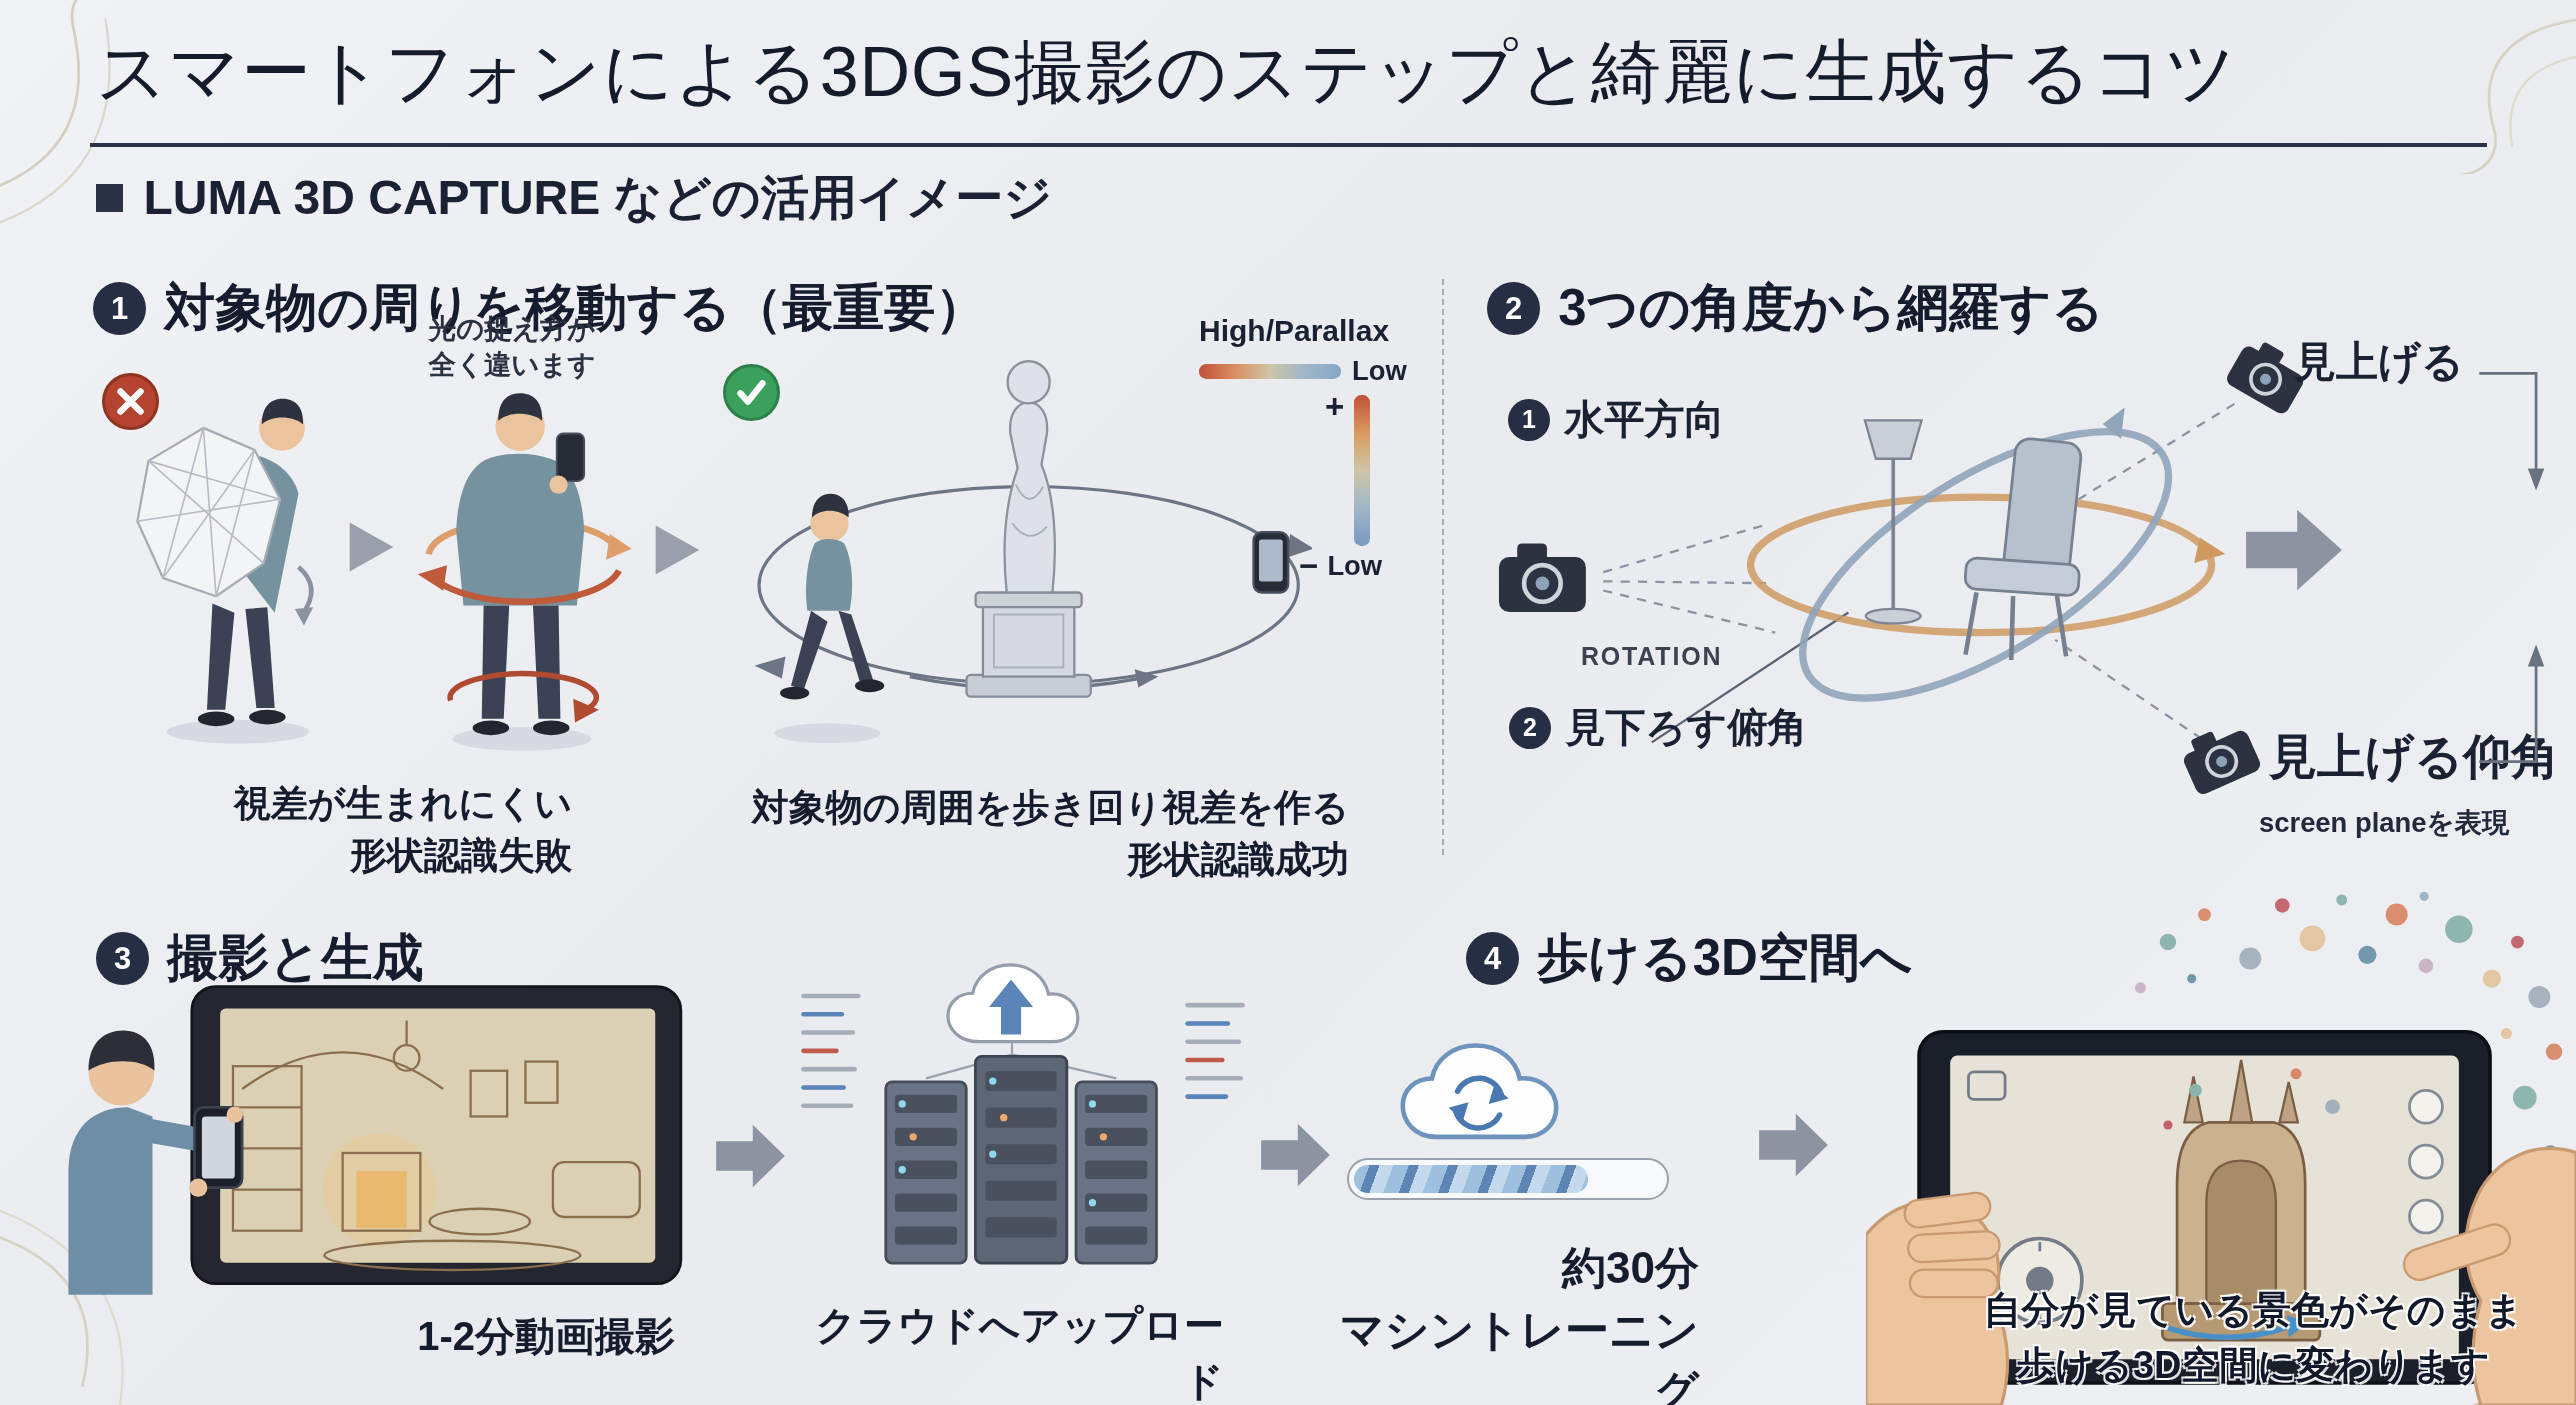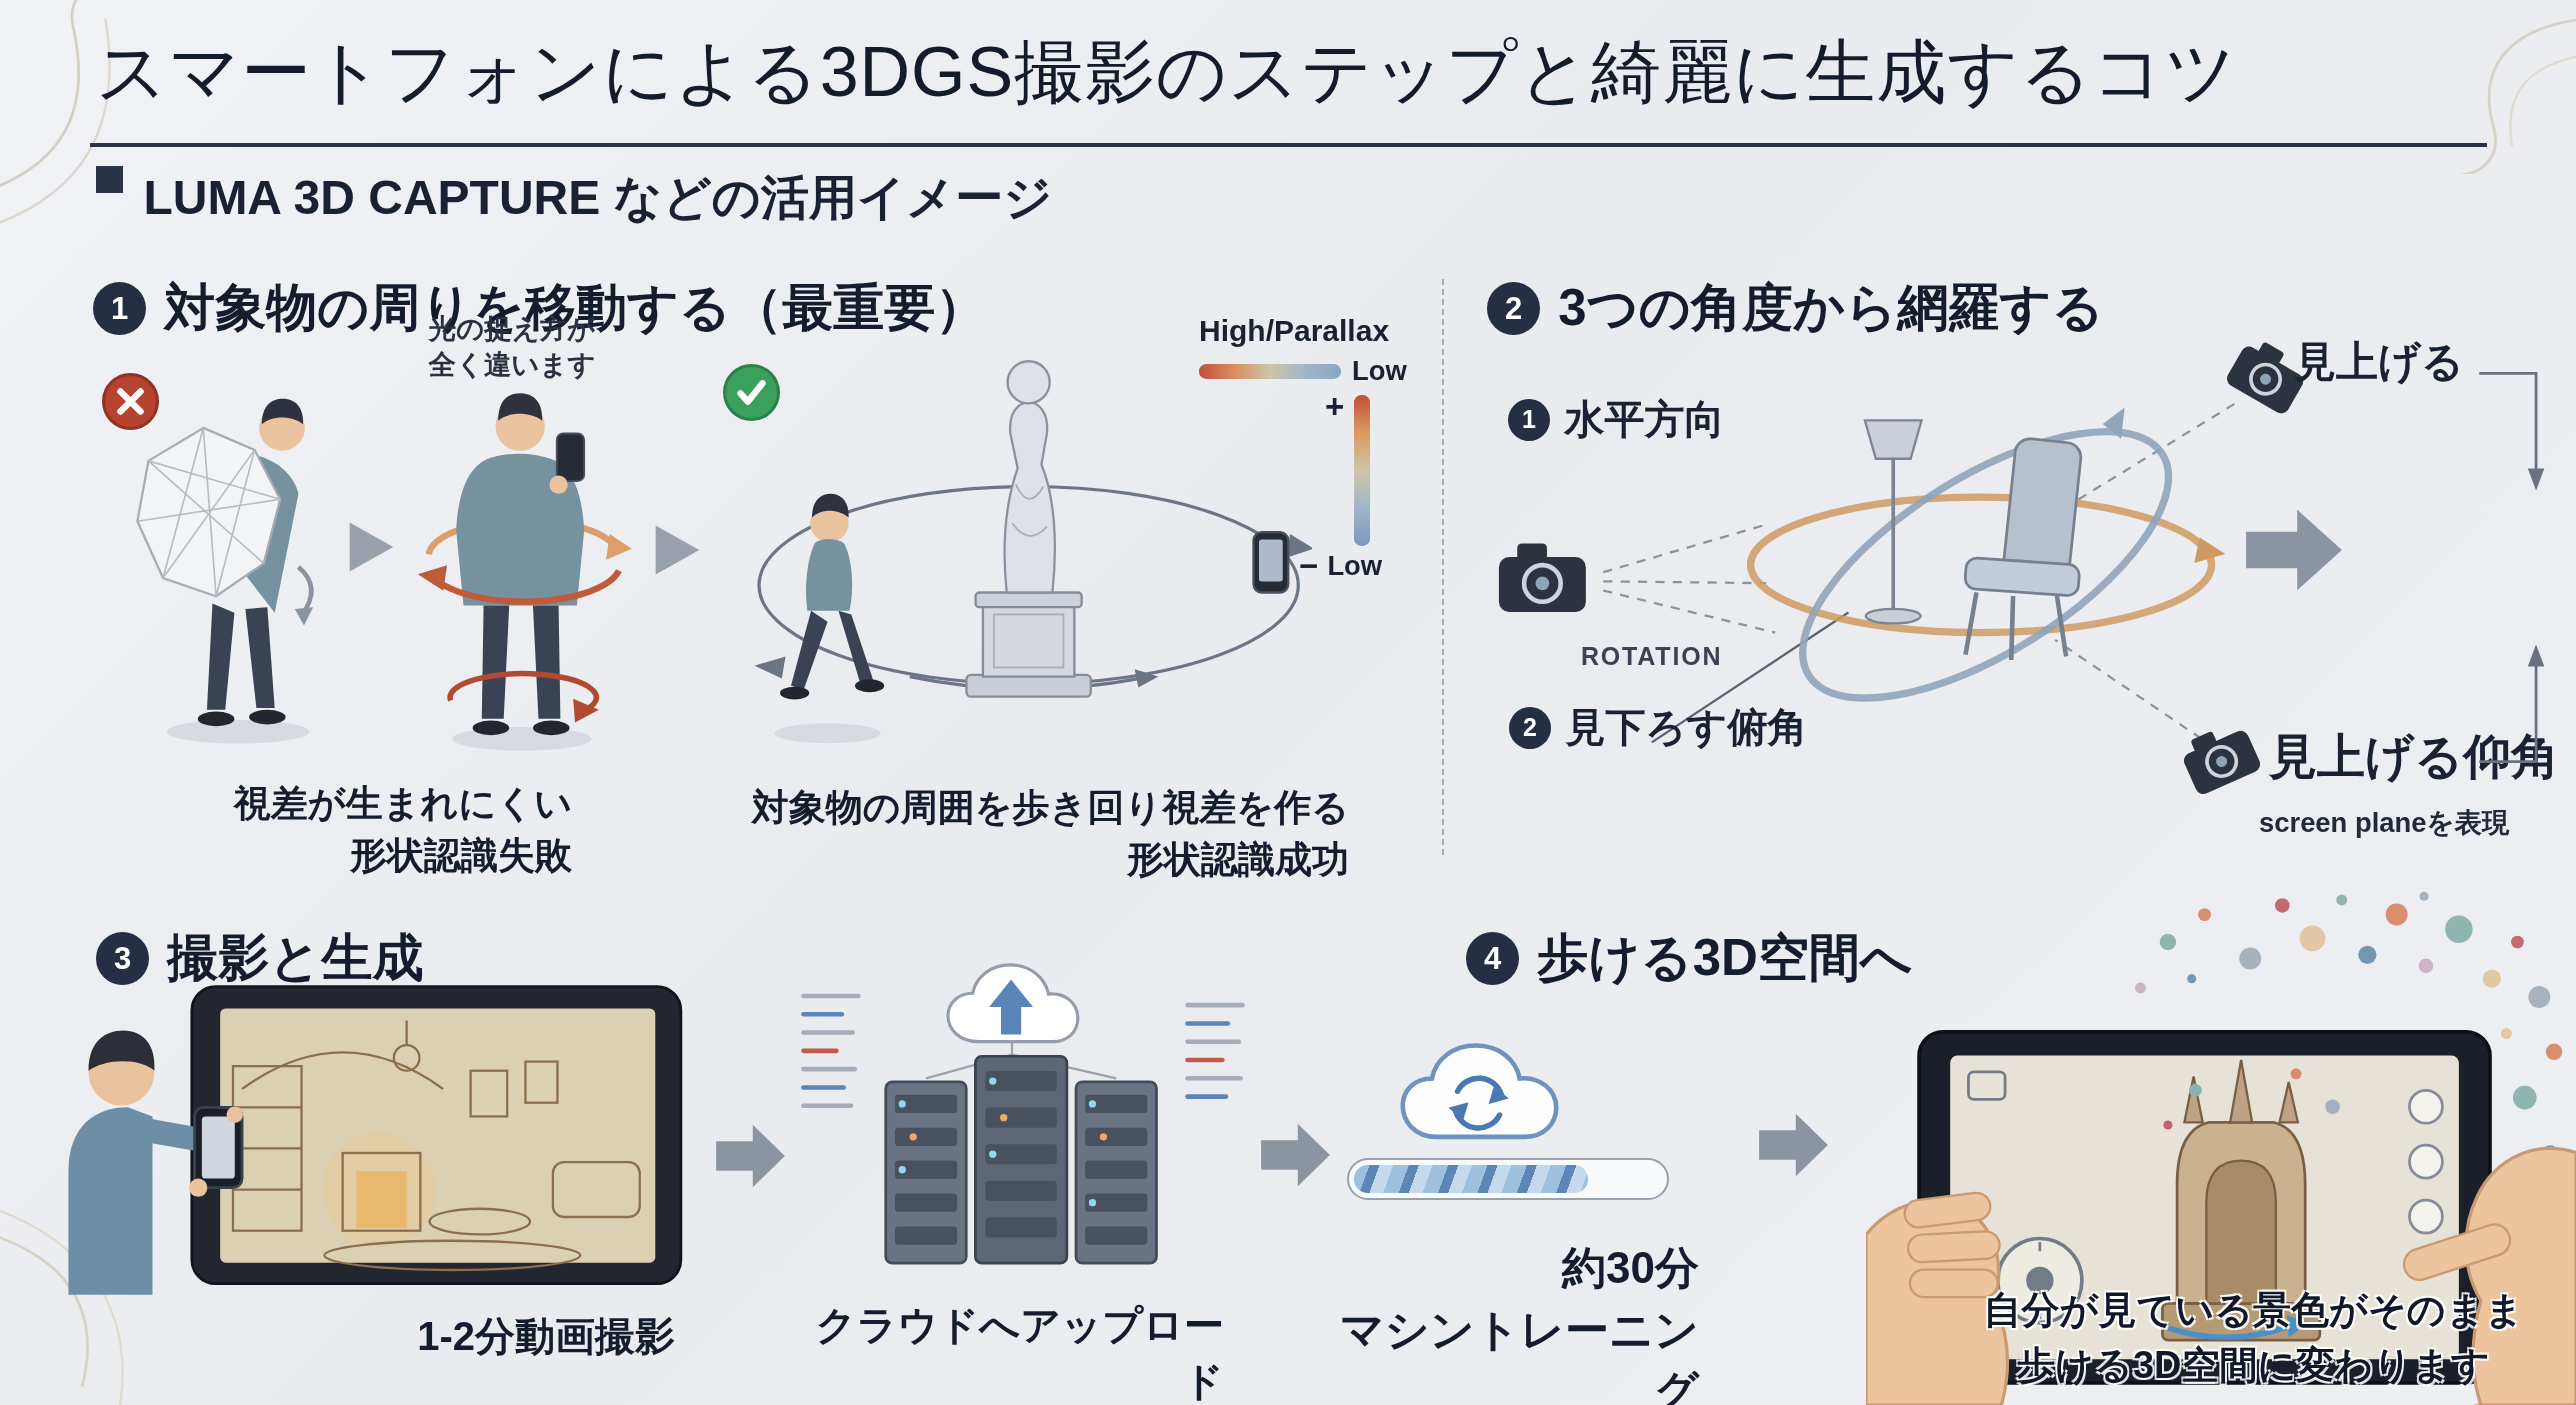--- a/index.html
+++ b/index.html
@@ -5,21 +5,21 @@
   *{margin:0;padding:0;box-sizing:border-box}
   html,body{background:#d9dbe0}
   #canvas{
     position:relative;width:2576px;height:1405px;overflow:hidden;
     background:linear-gradient(135deg,#f1f2f5 0%,#e9ebef 45%,#edeff3 100%);
     font-family:"Liberation Sans","DejaVu Sans",sans-serif;color:#1b2233;
   }
   .abs{position:absolute}
   .title{font-size:70px;font-weight:400;letter-spacing:0.9px;color:#141b2b;white-space:nowrap}
   .rule{background:#2a3245;height:3.7px}
-  .subtitle-row{display:flex;align-items:flex-start;gap:20px}
+  .subtitle-row{display:flex;align-items:center;gap:20px}
   .subtitle{font-size:48px;font-weight:800;color:#1a2132;white-space:nowrap}
   .sq{width:27.4px;height:27.4px;background:#2a3245;flex:0 0 auto}
   .sec-h{display:flex;align-items:center;gap:18.3px;font-size:51px;font-weight:800;color:#151c2d;white-space:nowrap}
   .num{width:53px;height:53px;border-radius:50%;background:#252e42;color:#fff;display:flex;align-items:center;justify-content:center;font-size:31px;font-weight:700;flex:0 0 auto}
   .sub-h{display:flex;align-items:center;gap:14.6px;font-size:40px;font-weight:800;color:#1a2132;white-space:nowrap}
   .num-s{width:42px;height:42px;border-radius:50%;background:#252e42;color:#fff;display:flex;align-items:center;justify-content:center;font-size:25px;font-weight:700;flex:0 0 auto}
   .cap{font-size:38px;font-weight:800;text-align:right;line-height:1.4;color:#151c2d}
   .note{font-size:27.4px;font-weight:700;text-align:center;line-height:1.3;color:#2a3140}
   .badge{border-radius:50%;display:flex;align-items:center;justify-content:center}
   .x-badge{width:57px;height:57px;background:#b5432f;border:3.7px solid #8f3322}

